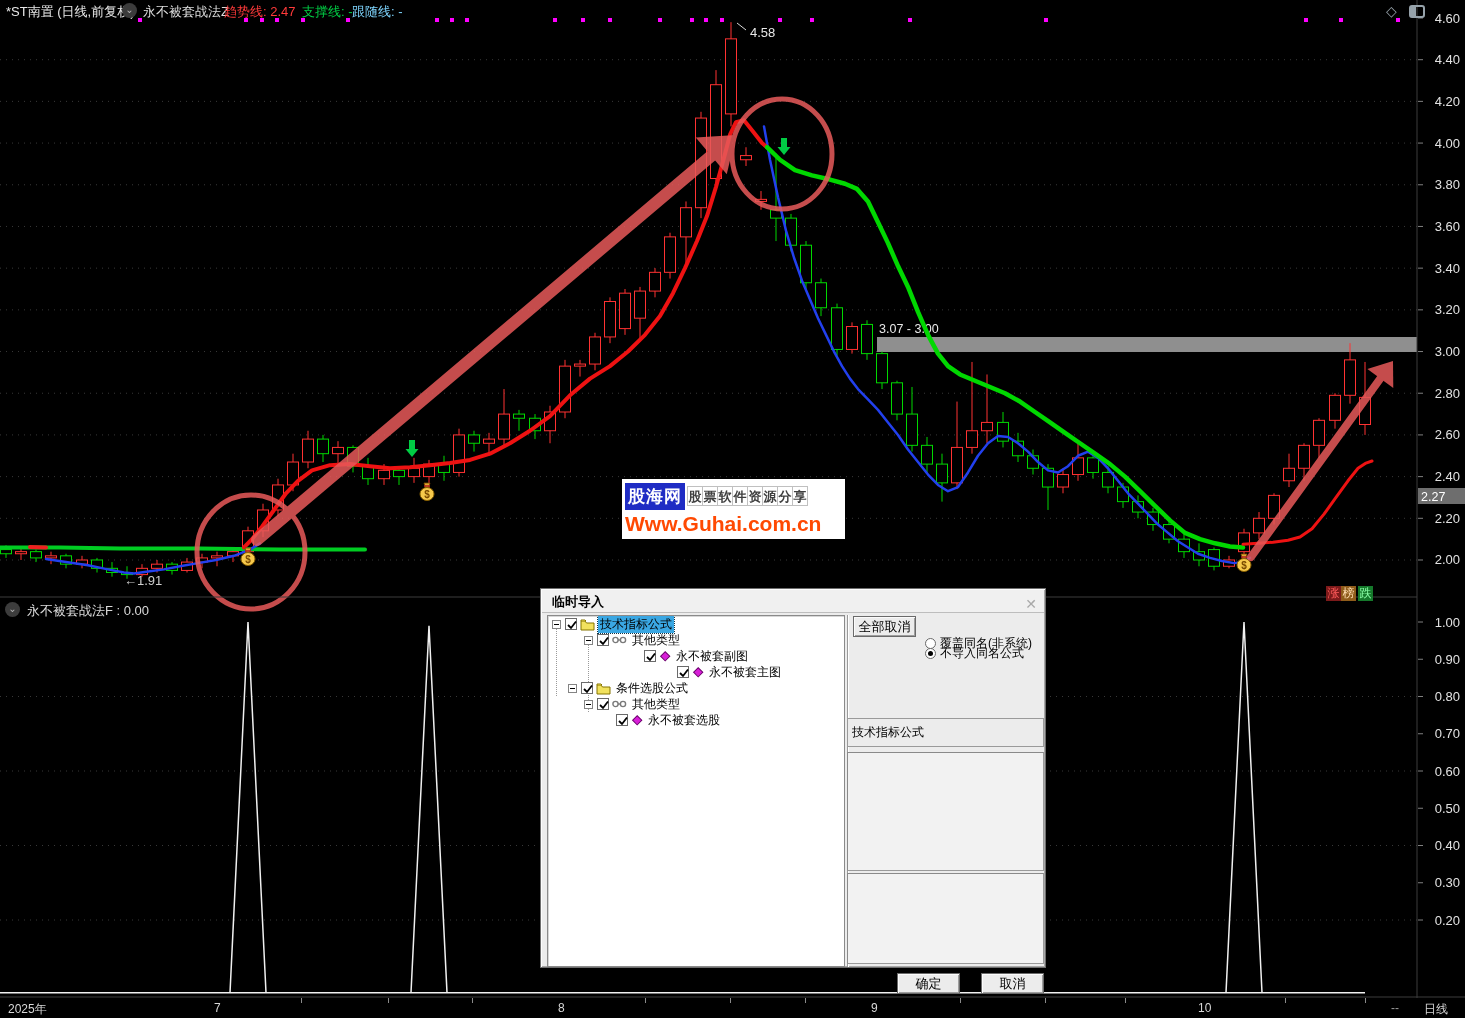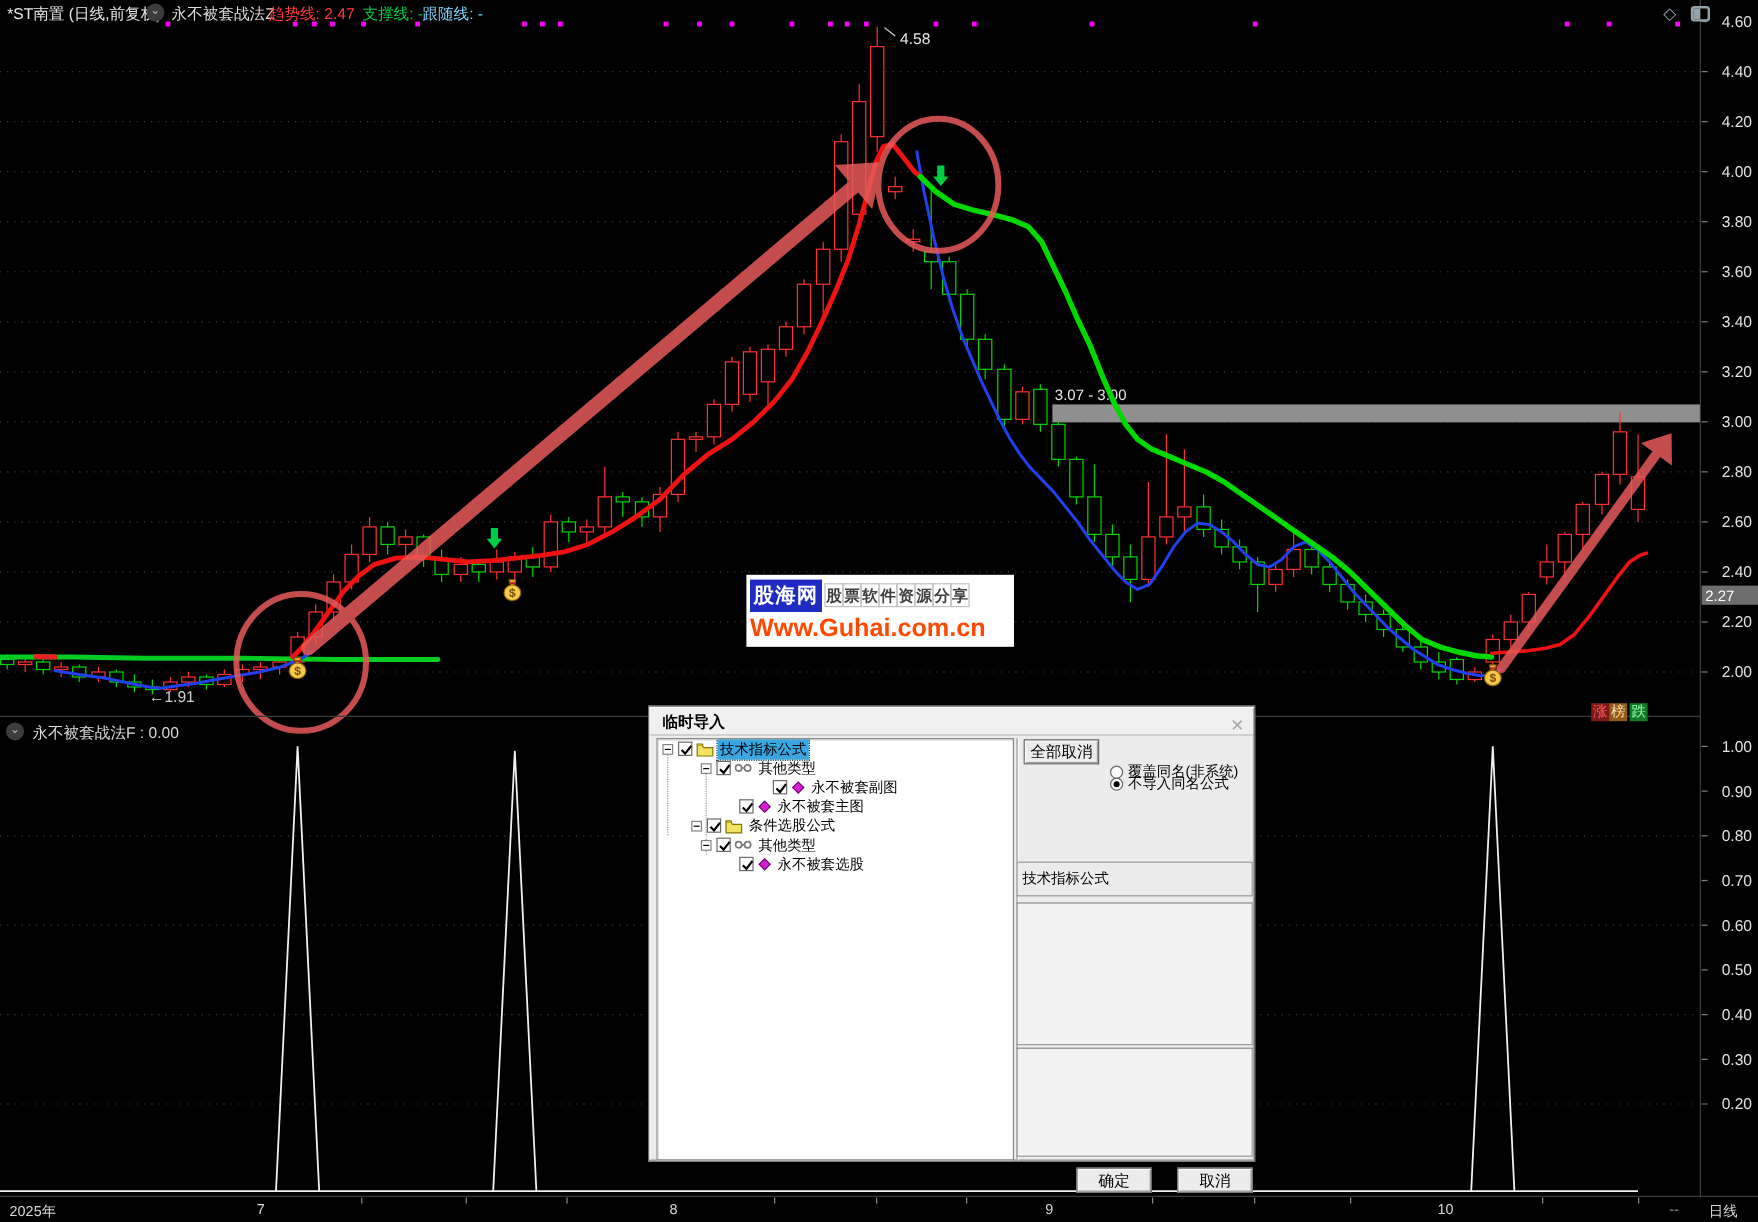--- a/index.html
+++ b/index.html
@@ -520,34 +520,34 @@
               <polyline points="2,6 5,9 10,2.5" fill="none" stroke="#000" stroke-width="1.8"></polyline>
             </svg>
           </span>
           <span class="ticon">
             <svg width="12" height="12" xmlns="http://www.w3.org/2000/svg">
               <rect x="3" y="3" width="6.5" height="6.5" transform="rotate(45 6.2 6.2)" fill="#d81fd8" stroke="#6e006e" stroke-width="1"></rect>
             </svg>
           </span>
           <span class="tlabel">永不被套副图</span>
         </div>
-        <div class="trow" style="padding-left: 68px;">
+        <div class="trow" style="padding-left: 68px; justify-content: center;">
           <span class="tcb">
             <svg width="12" height="12" xmlns="http://www.w3.org/2000/svg">
               <polyline points="2,6 5,9 10,2.5" fill="none" stroke="#000" stroke-width="1.8"></polyline>
             </svg>
           </span>
           <span class="ticon">
             <svg width="12" height="12" xmlns="http://www.w3.org/2000/svg">
               <rect x="3" y="3" width="6.5" height="6.5" transform="rotate(45 6.2 6.2)" fill="#d81fd8" stroke="#6e006e" stroke-width="1"></rect>
             </svg>
           </span>
           <span class="tlabel">永不被套主图</span>
         </div>
-        <div class="trow" style="padding-left: 8px; margin-left: 20px;">
+        <div class="trow" style="padding-left: 20px;">
           <span class="texp"></span>
           <span class="tcb">
             <svg width="12" height="12" xmlns="http://www.w3.org/2000/svg">
               <polyline points="2,6 5,9 10,2.5" fill="none" stroke="#000" stroke-width="1.8"></polyline>
             </svg>
           </span>
           <span class="ticon">
             <svg width="15" height="13" xmlns="http://www.w3.org/2000/svg">
               <path d="M1 3 h4 l1.5 2 H14 v7 H1 z" fill="#f2e25e" stroke="#857400" stroke-width="1"></path>
               <path d="M1 3 V2 h4 l1 1" fill="#f2e25e" stroke="#857400" stroke-width="1"></path>

